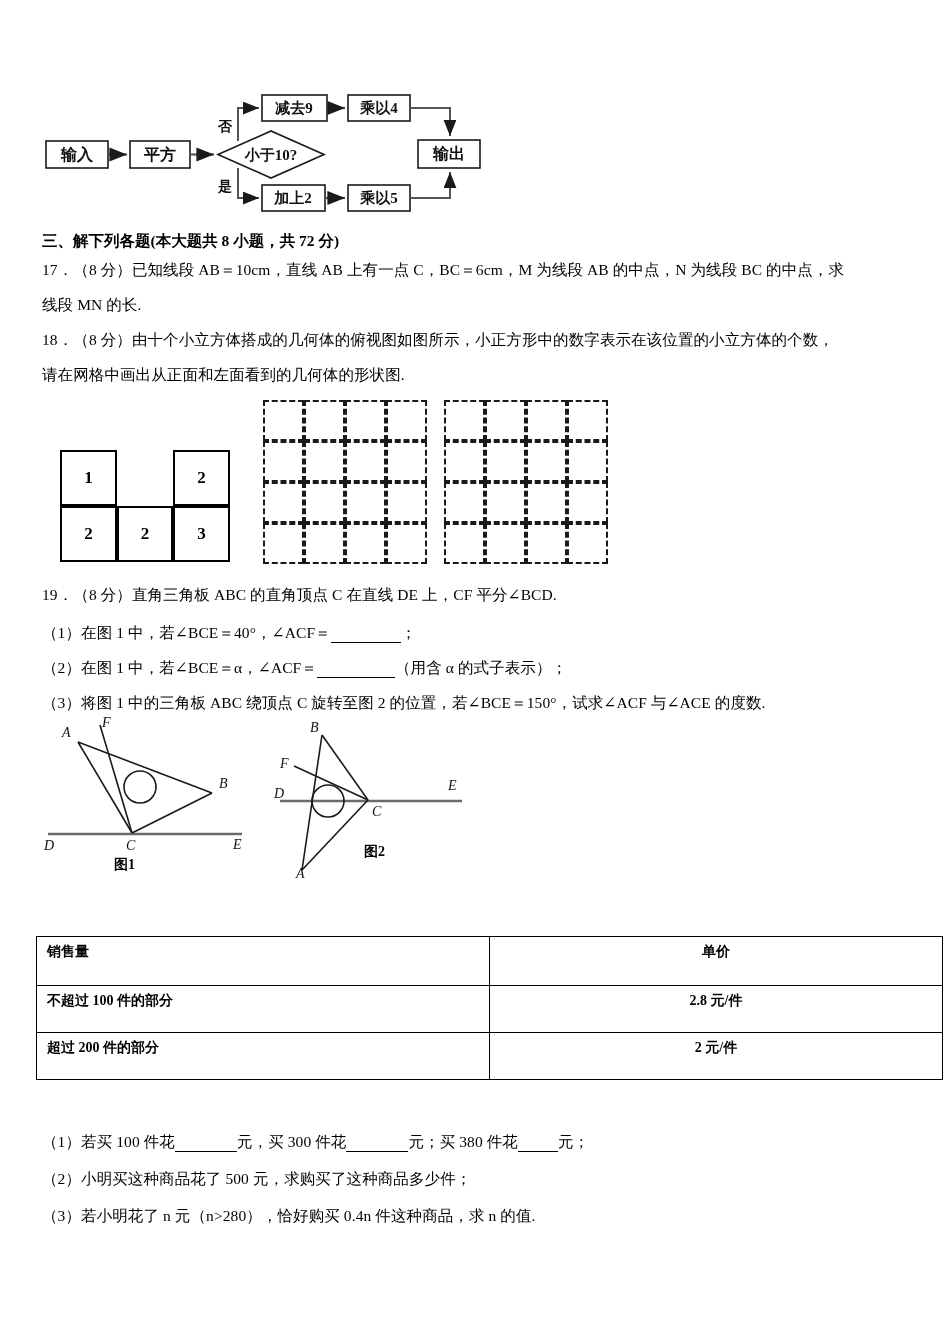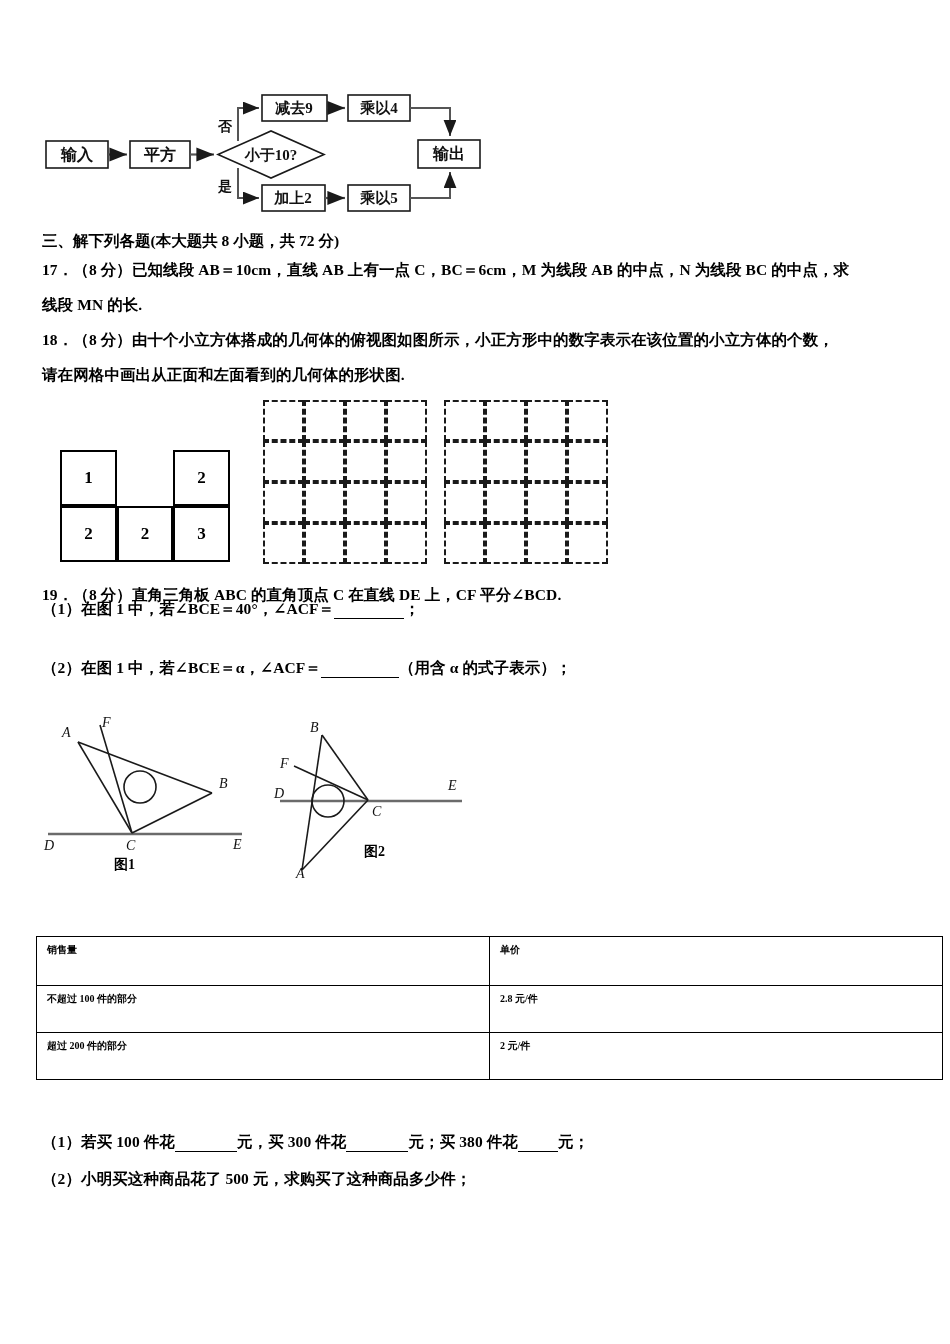--- a/index.html
+++ b/index.html
@@ -22,21 +22,21 @@
     width: 950px;
     height: 1344px;
   }
 
   
   .ln {
     position: absolute;
     white-space: nowrap;
     font-size: 15.5px;
     line-height: 1.2;
-    font-weight: bold;
+    font-weight: normal;
     letter-spacing: 0.1px;
   }
 
   .sec-head {
     position: absolute;
     font-size: 15.5px;
     font-weight: bold;
     white-space: nowrap;
   }
 
@@ -77,28 +77,28 @@
   }
 
   
   table.price {
     position: absolute;
     border-collapse: collapse;
     table-layout: fixed;
   }
   table.price td {
     border: 1.6px solid #000;
-    font-size: 10px;
+    font-size: 14px;
     font-weight: bold;
     padding: 6px 10px 0 10px;
     vertical-align: top;
     font-family: "Liberation Serif", serif;
   }
   table.price td.c1 { width: 432px; }
-  table.price td.c2 { width: 432px; }
+  table.price td.c2 { width: 432px; text-align: center; }
   table.price tr.r0 td { height: 42px; }
   table.price tr td { height: 40px; }
 
   .blank-u {
     display: inline-block;
     border-bottom: 1.3px solid #000;
     vertical-align: bottom;
   }
 </style>
 </head>
@@ -207,28 +207,29 @@
       <div class="dcell" style="left: 82px; top: 82px; width: 41px; height: 41px;"></div>
       <div class="dcell" style="left: 123px; top: 82px; width: 41px; height: 41px;"></div>
       <div class="dcell" style="left: 0px; top: 123px; width: 41px; height: 41px;"></div>
       <div class="dcell" style="left: 41px; top: 123px; width: 41px; height: 41px;"></div>
       <div class="dcell" style="left: 82px; top: 123px; width: 41px; height: 41px;"></div>
       <div class="dcell" style="left: 123px; top: 123px; width: 41px; height: 41px;"></div>
     </div>
 
   <div class="ln" style="left:42px; top:586px;text-align:center;">19．（8 分）直角三角板 ABC 的直角顶点 C 在直线 DE 上，CF 平分∠BCD.</div>
 
-  <div class="ln" style="left:42px; top:600px;">
+  <div class="ln" style="left:42px; top:624px;">
     <span>（1）在图 1 中，若∠BCE＝40°，∠ACF＝</span><span class="blank-u" style="width:70px; height:15px;"></span><span>；</span>
   </div>
 
   <div class="ln" style="left:42px; top:659px;">
     <span>（2）在图 1 中，若∠BCE＝α，∠ACF＝</span><span class="blank-u" style="width:78px; height:15px;"></span><span>（用含 α 的式子表示）；</span>
   </div>
 
+  <div class="ln" style="left:42px; top:694px;">（3）将图 1 中的三角板 ABC 绕顶点 C 旋转至图 2 的位置，若∠BCE＝150°，试求∠ACF 与∠ACE 的度数.</div>
 
   <svg class="fig" style="left:40px; top:715px;" width="230" height="135">
 
     <line x1="8" y1="119" x2="202" y2="119" stroke="#6b6b6b" stroke-width="2.6"></line>
 
     <line x1="38" y1="27" x2="172" y2="78" stroke="#1a1a1a" stroke-width="1.6"></line>
     <line x1="172" y1="78" x2="92" y2="118" stroke="#1a1a1a" stroke-width="1.6"></line>
     <line x1="92" y1="118" x2="38" y2="27" stroke="#1a1a1a" stroke-width="1.6"></line>
 
     <line x1="92" y1="118" x2="60" y2="10" stroke="#1a1a1a" stroke-width="1.6"></line>
@@ -282,14 +283,15 @@
     </tr>
   </tbody>
     </table>
 
   <div class="ln" style="left:42px; top:1133px;">
     <span>（1）若买 100 件花</span><span class="blank-u" style="width:62px; height:15px;"></span><span>元，买 300 件花</span><span class="blank-u" style="width:62px; height:15px;"></span><span>元；买 380 件花</span><span class="blank-u" style="width:40px; height:15px;"></span><span>元；</span>
   </div>
 
   <div class="ln" style="left:42px; top:1170px;">（2）小明买这种商品花了 500 元，求购买了这种商品多少件；</div>
 
+  <div class="ln" style="left:42px; top:1207px;">（3）若小明花了 n 元（n&gt;280），恰好购买 0.4n 件这种商品，求 n 的值.</div>
 
 </div>
 
 </body></html>

